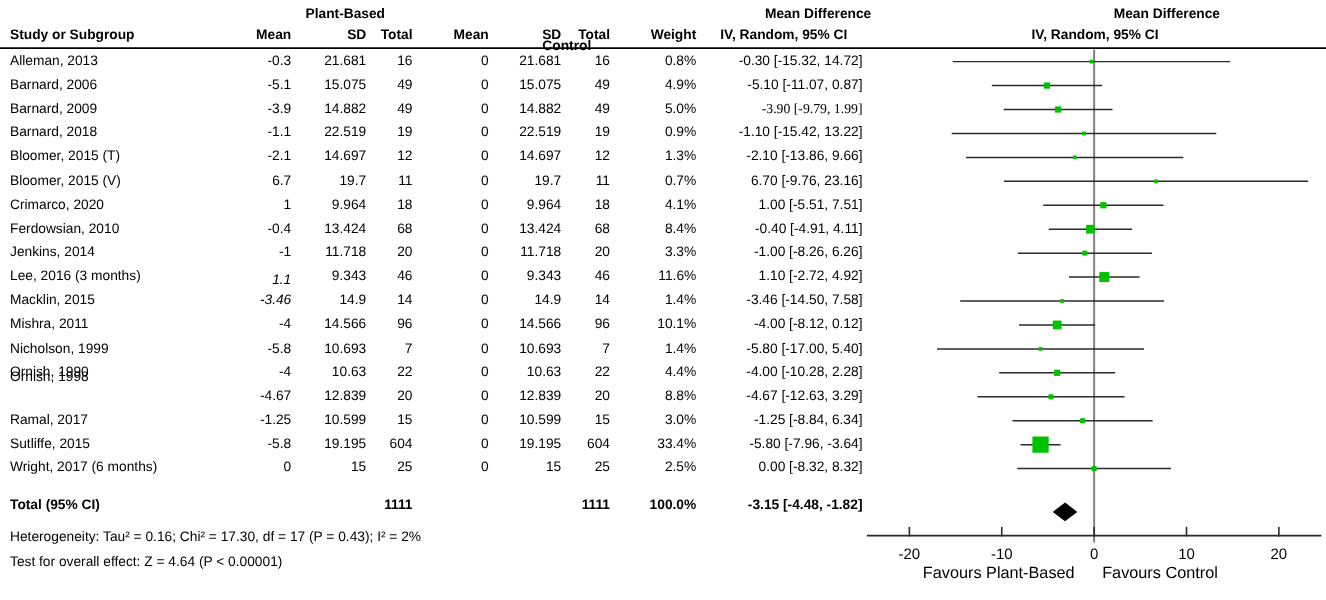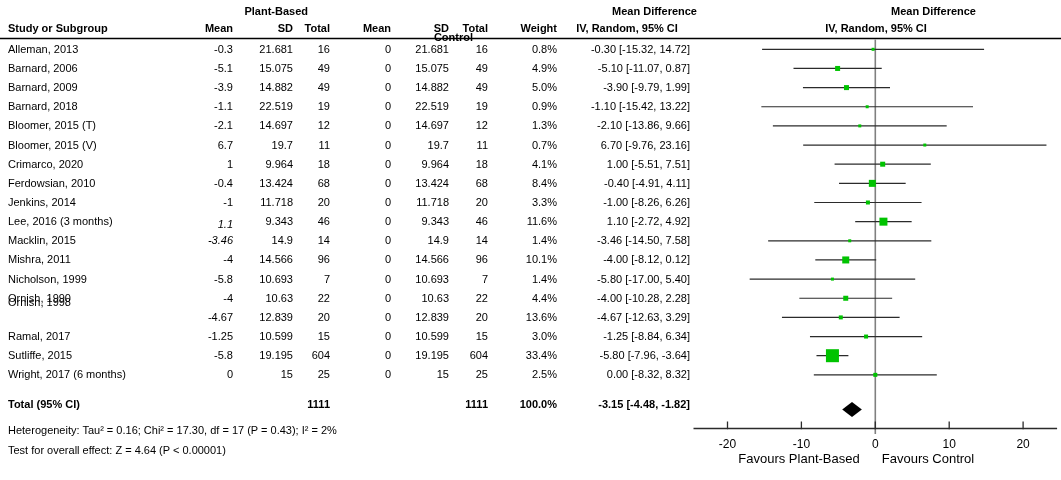--- a/index.html
+++ b/index.html
@@ -124,21 +124,21 @@
       <div class="cell c-weight" style="top: 58.9px;">4.9%</div>
       <div class="cell c-ci" style="top: 58.9px;">-5.10 [-11.07, 0.87]</div>
       <div class="cell c-study" style="top: 78.1px;">Barnard, 2009</div>
       <div class="cell c-mean1" style="top: 78.1px;">-3.9</div>
       <div class="cell c-sd1" style="top: 78.1px;">14.882</div>
       <div class="cell c-total1" style="top: 78.1px;">49</div>
       <div class="cell c-mean2" style="top: 78.1px;">0</div>
       <div class="cell c-sd2" style="top: 78.1px;">14.882</div>
       <div class="cell c-total2" style="top: 78.1px;">49</div>
       <div class="cell c-weight" style="top: 78.1px;">5.0%</div>
-      <div class="cell c-ci" style="top: 78.1px;">-3.90 [-9.79, 1.99]</div>
+      <div class="cell c-ci" style="top: 78.1px; font-family: Liberation Serif, serif;">-3.90 [-9.79, 1.99]</div>
       <div class="cell c-study" style="top: 97.3px;">Barnard, 2018</div>
       <div class="cell c-mean1" style="top: 97.3px;">-1.1</div>
       <div class="cell c-sd1" style="top: 97.3px;">22.519</div>
       <div class="cell c-total1" style="top: 97.3px;">19</div>
       <div class="cell c-mean2" style="top: 97.3px;">0</div>
       <div class="cell c-sd2" style="top: 97.3px;">22.519</div>
       <div class="cell c-total2" style="top: 97.3px;">19</div>
       <div class="cell c-weight" style="top: 97.3px;">0.9%</div>
       <div class="cell c-ci" style="top: 97.3px;">-1.10 [-15.42, 13.22]</div>
       <div class="cell c-study" style="top: 116.4px;">Bloomer, 2015 (T)</div>
@@ -231,21 +231,21 @@
       <div class="cell c-total2" style="top: 288.8px;">22</div>
       <div class="cell c-weight" style="top: 288.8px;">4.4%</div>
       <div class="cell c-ci" style="top: 288.8px;">-4.00 [-10.28, 2.28]</div>
       <div class="cell c-study" style="top: 293px;">Ornish, 1998</div>
       <div class="cell c-mean1" style="top: 307.9px;">-4.67</div>
       <div class="cell c-sd1" style="top: 307.9px;">12.839</div>
       <div class="cell c-total1" style="top: 307.9px;">20</div>
       <div class="cell c-mean2" style="top: 307.9px;">0</div>
       <div class="cell c-sd2" style="top: 307.9px;">12.839</div>
       <div class="cell c-total2" style="top: 307.9px;">20</div>
-      <div class="cell c-weight" style="top: 307.9px;">13.6%</div>
+      <div class="cell c-weight" style="top: 307.9px;">8.8%</div>
       <div class="cell c-ci" style="top: 307.9px;">-4.67 [-12.63, 3.29]</div>
       <div class="cell c-study" style="top: 327.1px;">Ramal, 2017</div>
       <div class="cell c-mean1" style="top: 327.1px;">-1.25</div>
       <div class="cell c-sd1" style="top: 327.1px;">10.599</div>
       <div class="cell c-total1" style="top: 327.1px;">15</div>
       <div class="cell c-mean2" style="top: 327.1px;">0</div>
       <div class="cell c-sd2" style="top: 327.1px;">10.599</div>
       <div class="cell c-total2" style="top: 327.1px;">15</div>
       <div class="cell c-weight" style="top: 327.1px;">3.0%</div>
       <div class="cell c-ci" style="top: 327.1px;">-1.25 [-8.84, 6.34]</div>

